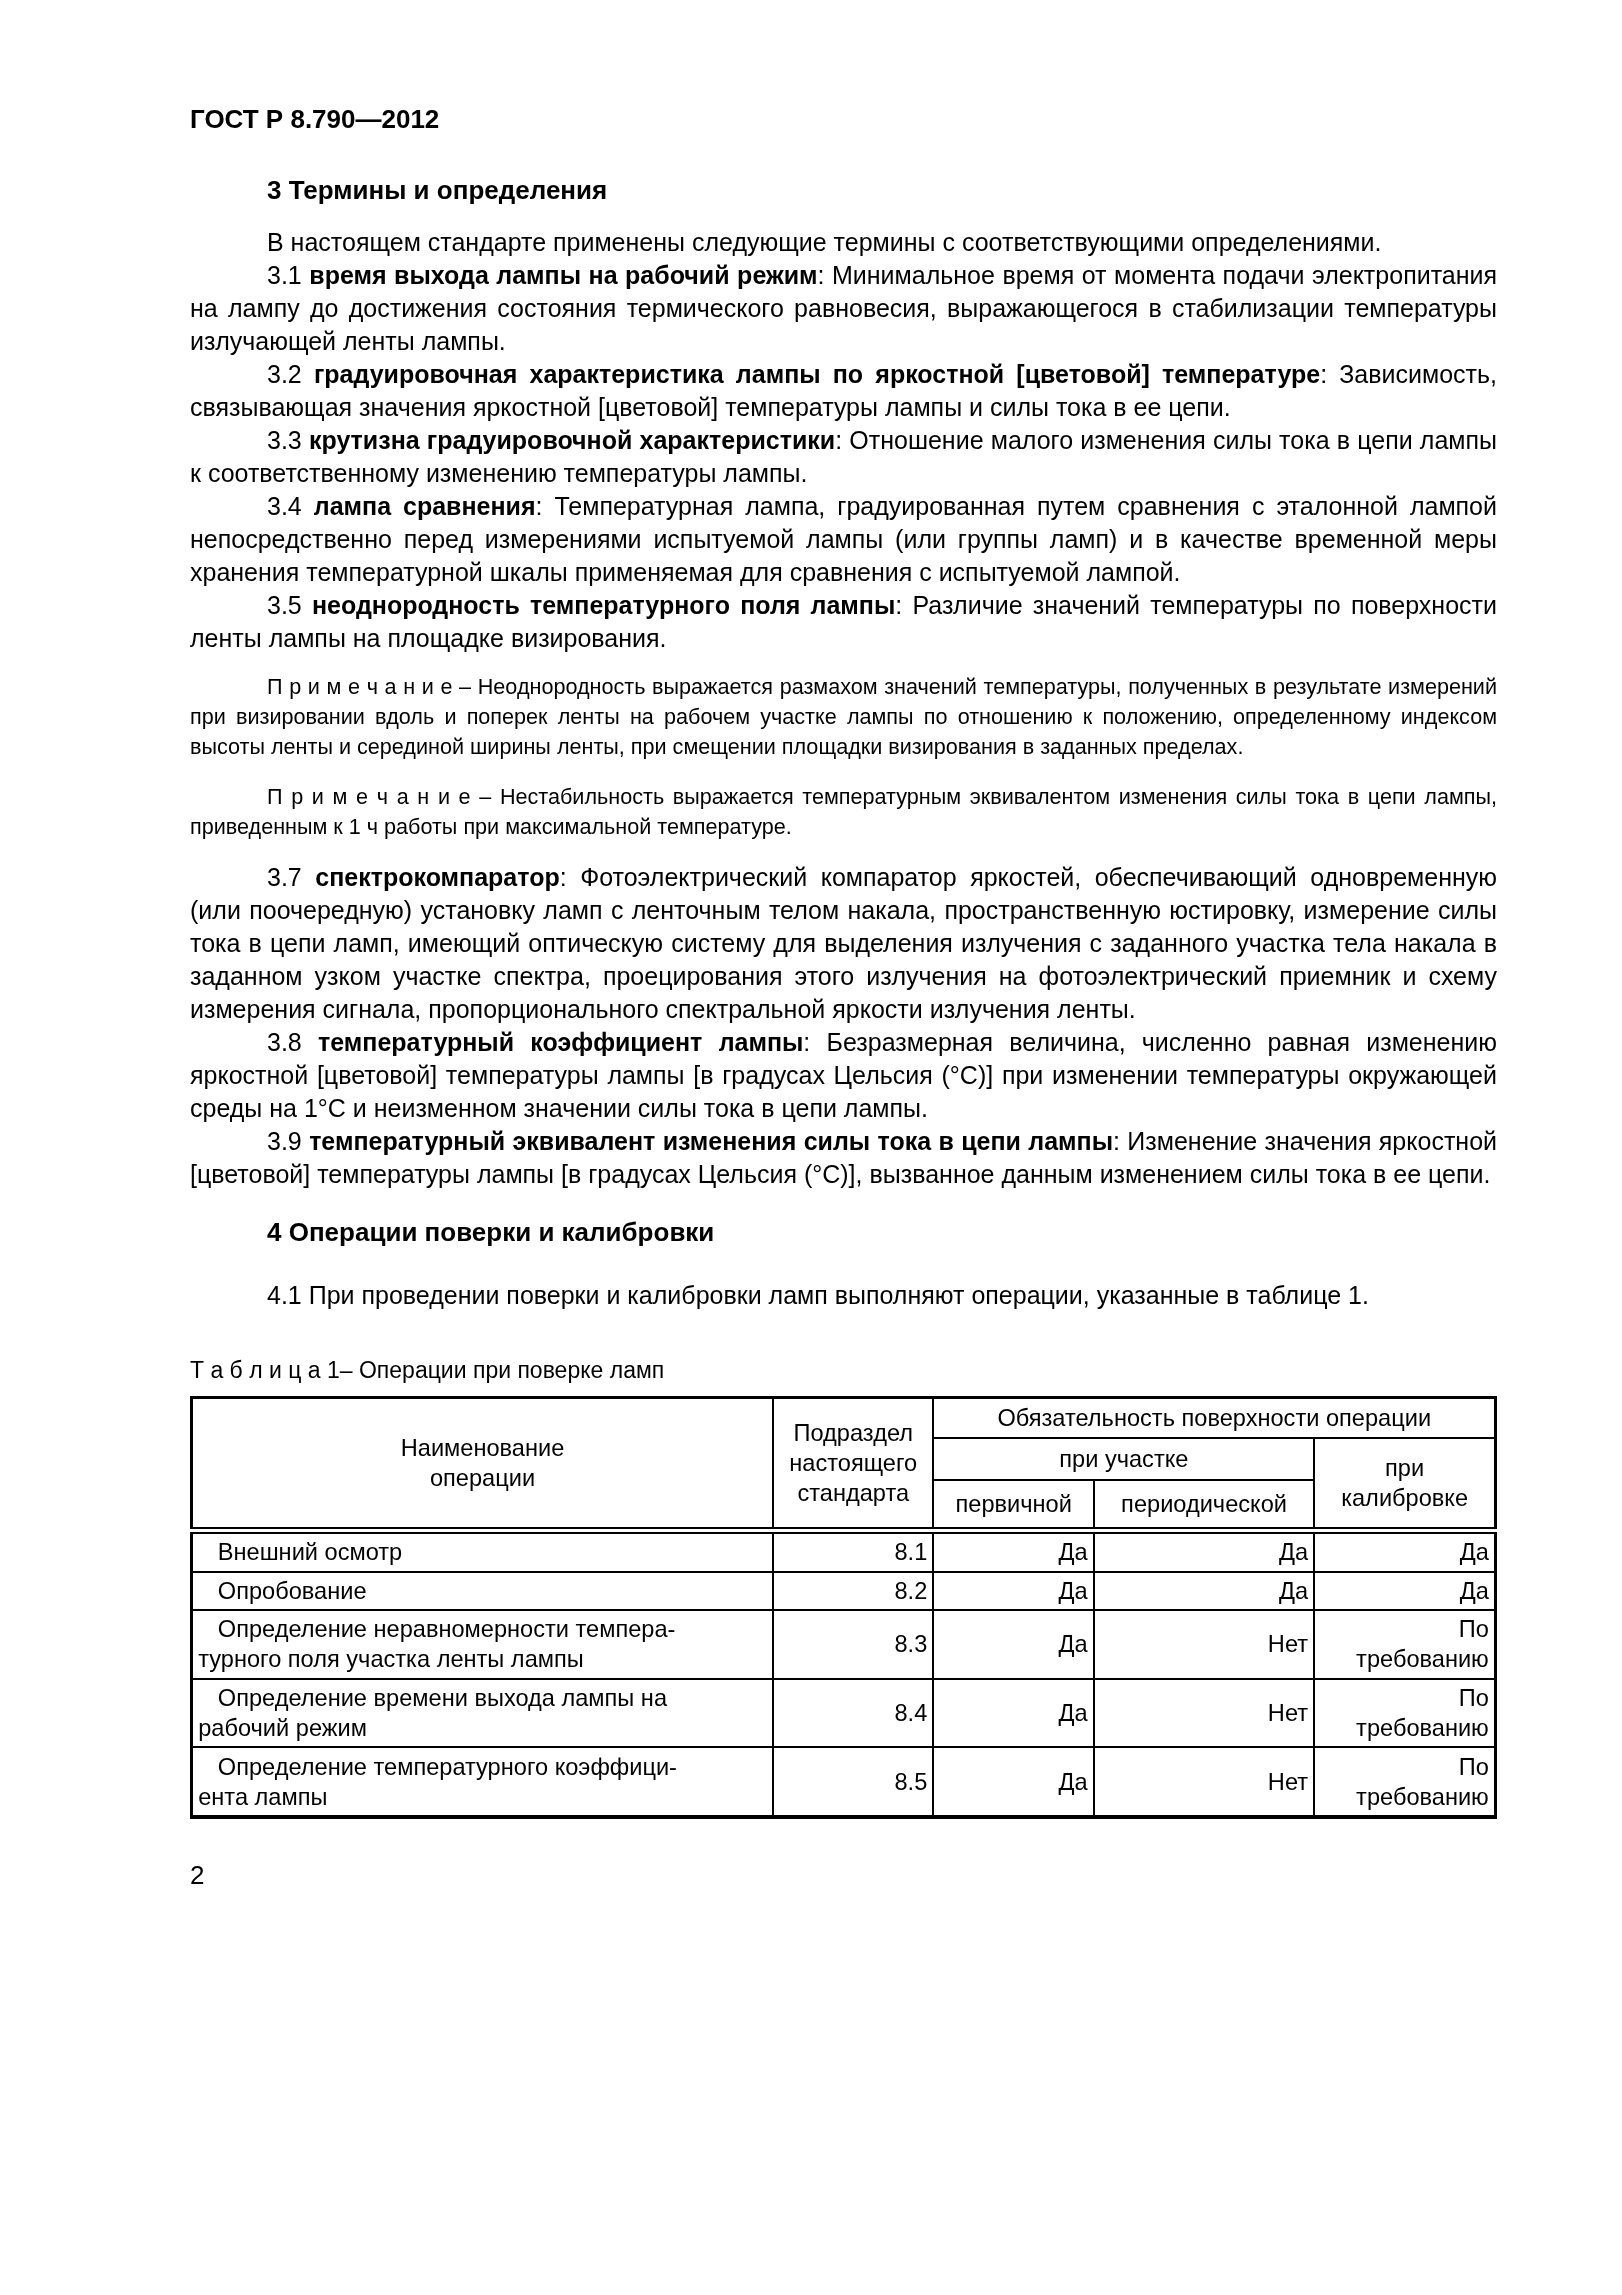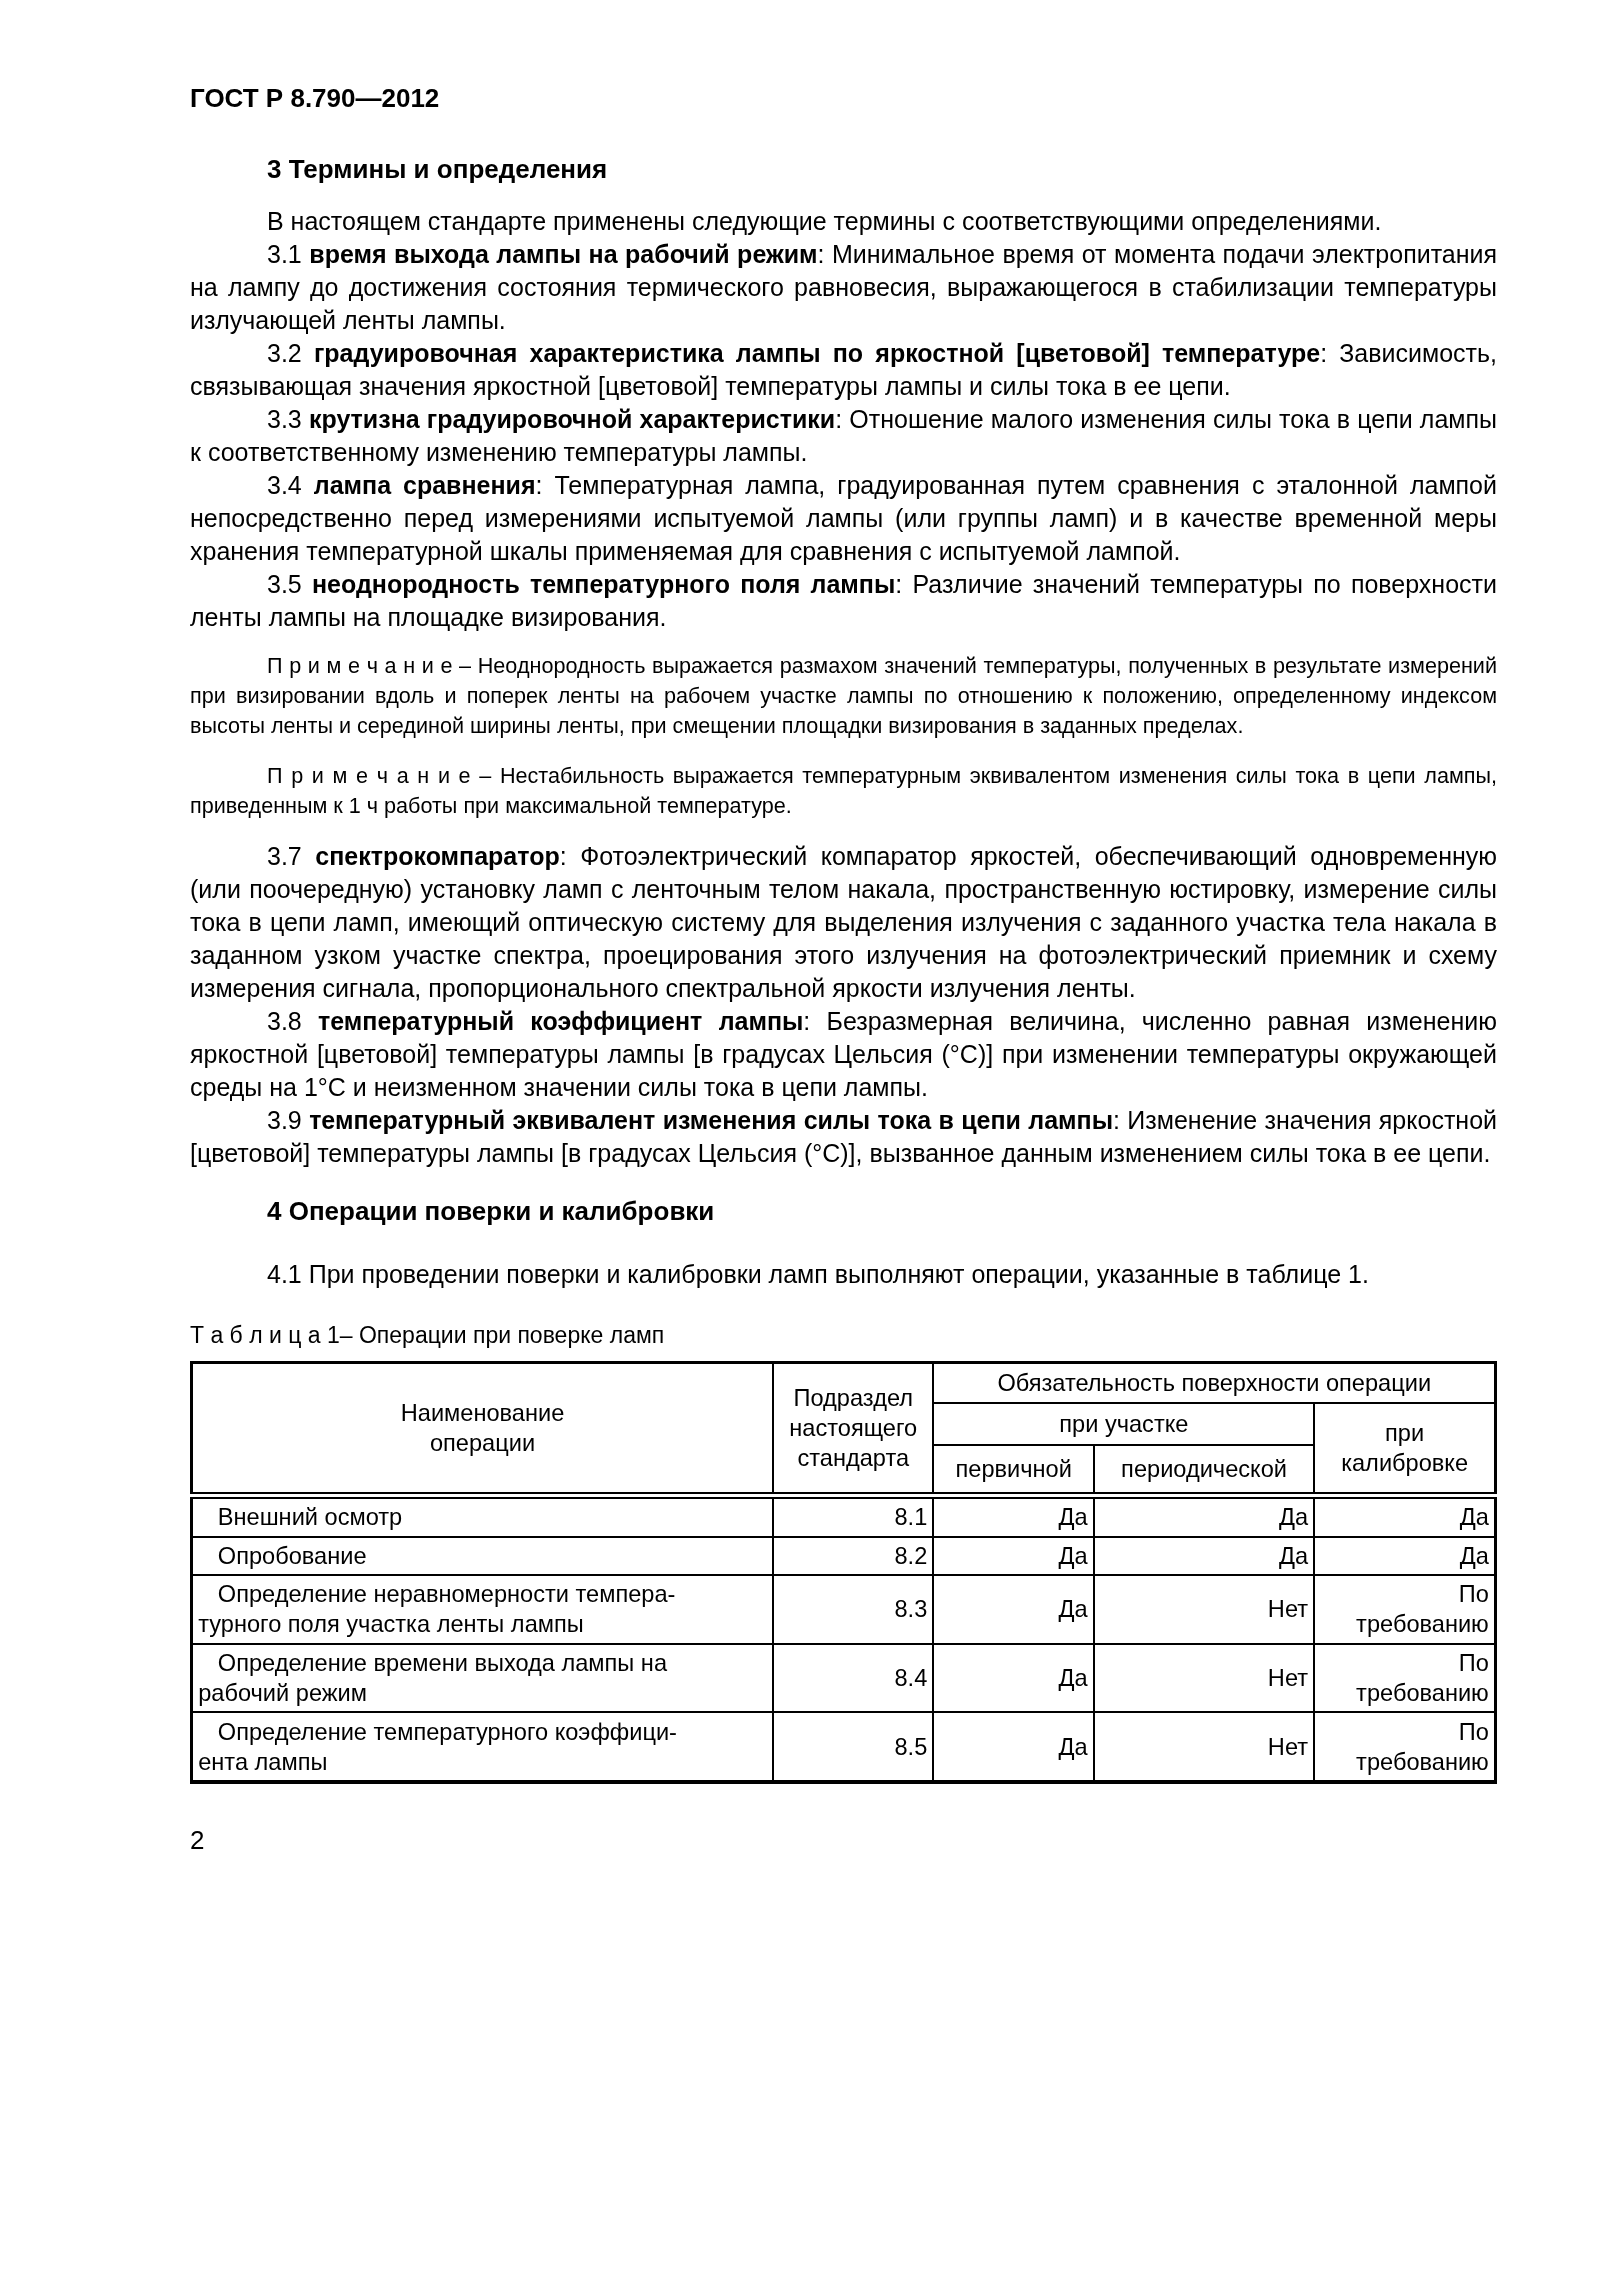--- a/index.html
+++ b/index.html
@@ -3,21 +3,21 @@
 <meta charset="utf-8">
 <style>
   html, body { margin: 0; padding: 0; background: #ffffff; }
   .page {
     position: relative;
     width: 1623px;
     height: 1888px;
     background: #ffffff;
     color: #000000;
     font-family: "Liberation Sans", sans-serif;
-    padding: 83px 126px 0 190px;
+    padding: 104px 126px 0 190px;
     box-sizing: border-box;
     overflow: hidden;
   }
   .doc-code {
     font-size: 26px;
     font-weight: bold;
     line-height: 31px;
   }
   .sec-title {
     font-size: 26px;
@@ -38,21 +38,21 @@
     font-size: 21.6px;
     line-height: 30px;
     text-align: justify;
     text-indent: 77px;
     margin: 17px 0 19.6px 0;
   }
   p.p41 { margin-top: 29px; }
   .tbl-caption {
     font-size: 23px;
     line-height: 29px;
-    margin-top: 30px;
+    margin-top: 44px;
   }
   table.ops {
     width: 100%;
     border-collapse: collapse;
     margin-top: 10.5px;
     font-size: 23.6px;
     table-layout: fixed;
   }
   table.ops, table.ops th, table.ops td { border: 2px solid #000; }
   table.ops { border-width: 3.3px; }

